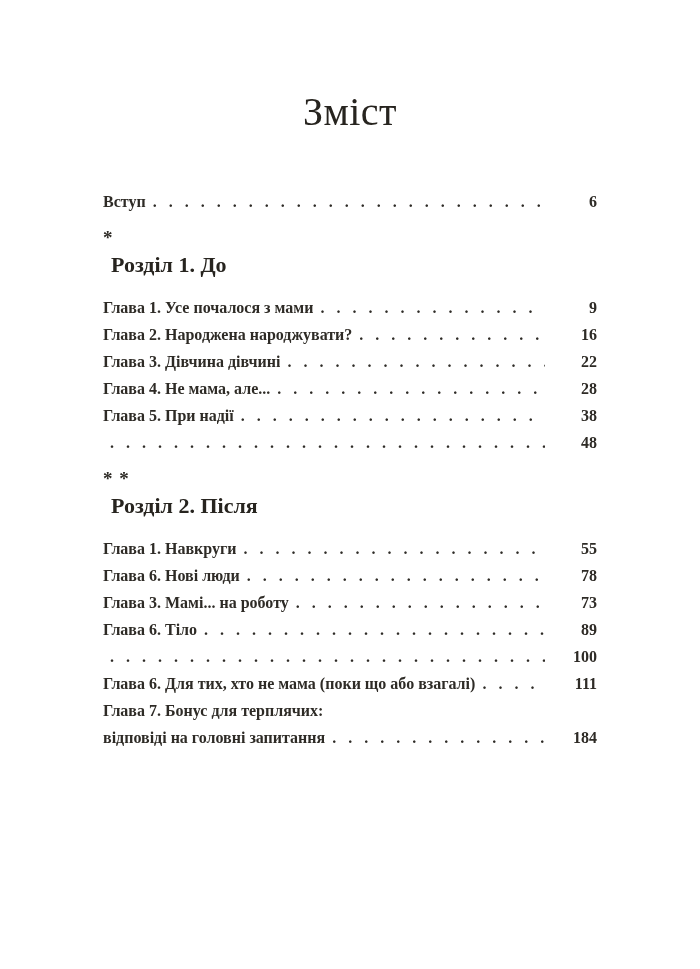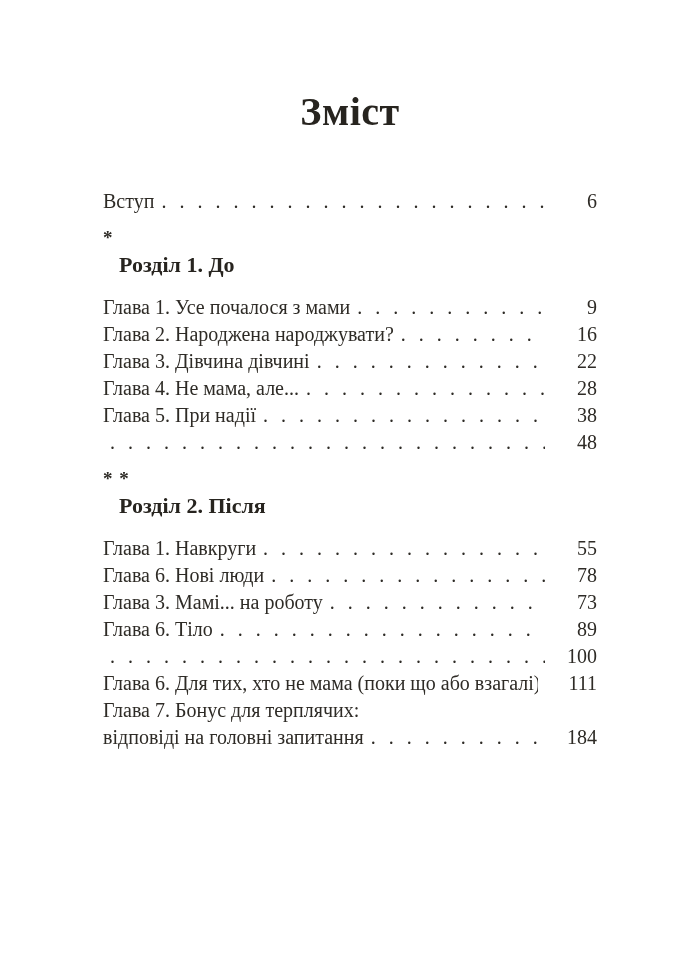--- a/index.html
+++ b/index.html
@@ -15,46 +15,47 @@
     box-sizing: border-box;
     width: 700px;
     height: 969px;
     padding: 88px 103px 0 103px;
   }
   .title {
     margin: 0;
     text-align: center;
     font-size: 40px;
     line-height: 48px;
-    font-weight: 700;
+    font-weight: 400;
     color: #27241f;
     letter-spacing: 0.5px;
   }
   .intro-row { margin-top: 52px; }
   .section-marker {
     margin-top: 13px;
     font-size: 19px;
     line-height: 20px;
     font-weight: 700;
     letter-spacing: 1px;
     color: #2e2b26;
   }
   .section-heading {
-    margin: 2px 0 0 16px;
+    margin: 2px 0 0 8px;
     font-size: 22px;
     line-height: 30px;
     font-weight: 700;
     color: #27241f;
   }
   .chapters { margin-top: 14px; }
   .toc-row {
     display: flex;
     align-items: flex-start;
-    font-size: 20px;
+    font-size: 16px;
     line-height: 27px;
+    font-weight: bold;
   }
   .toc-label { white-space: nowrap; flex: 0 1 auto; min-width: 0; overflow: hidden; }
   .toc-dots {
     flex: 1 1 0;
     min-width: 0;
     overflow: hidden;
     white-space: nowrap;
     margin: 0 12px 0 7px;
     color: #2e2b26;
   }

